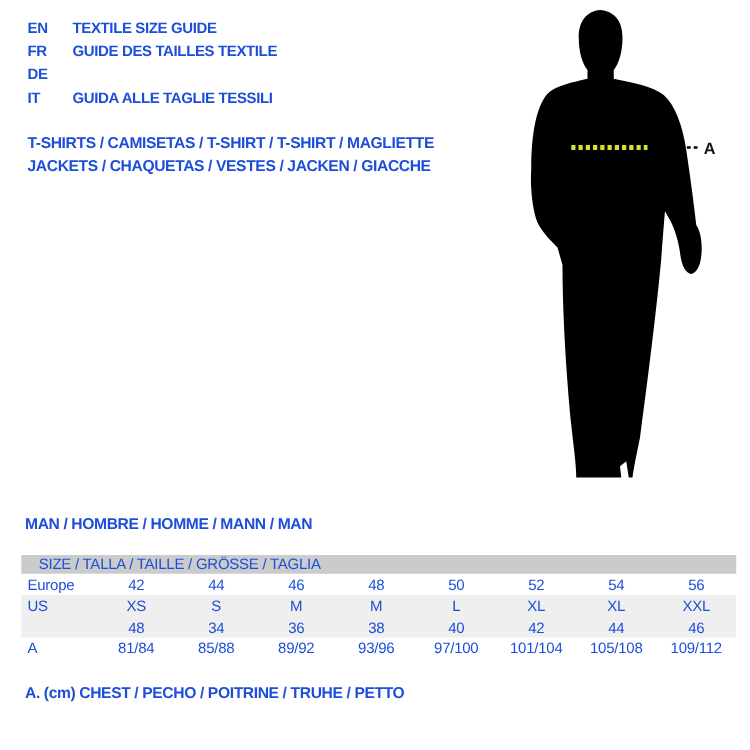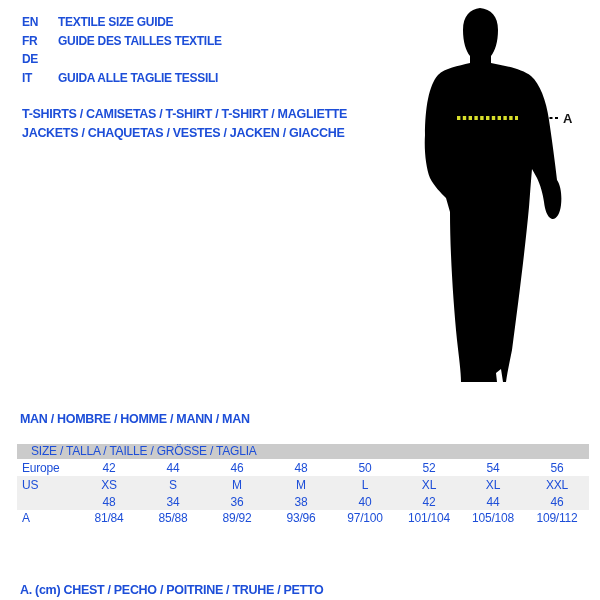--- a/index.html
+++ b/index.html
@@ -26,21 +26,21 @@
   .size-table{position:absolute;left:17px;top:444px;width:572px;font-size:12px;letter-spacing:-0.2px;}
   .t-header{height:15px;line-height:15px;padding-left:14px;font-size:12px;}
   .t-row{display:grid;grid-template-columns:60px repeat(8,1fr);align-items:center;}
   .t-row .t-label{padding-left:5px;text-align:left;}
   .t-cell{text-align:center;}
   .row-europe{height:17px;}
   .row-a{height:16px;}
   .us-band .t-row{height:17px;}
 
   
-  .footnote{position:absolute;left:20px;top:547px;font-weight:bold;font-size:12.5px;letter-spacing:-0.3px;margin-top:36px;}
+  .footnote{position:absolute;left:20px;top:547px;font-weight:bold;font-size:12.5px;letter-spacing:-0.3px;}
 </style>
 </head>
 <body>
 
 <div class="canvas">
 
   <div class="lang-list">
     <div class="lang-row">
       <span class="lang-code">EN</span>
       <span class="lang-label">TEXTILE SIZE GUIDE</span>

